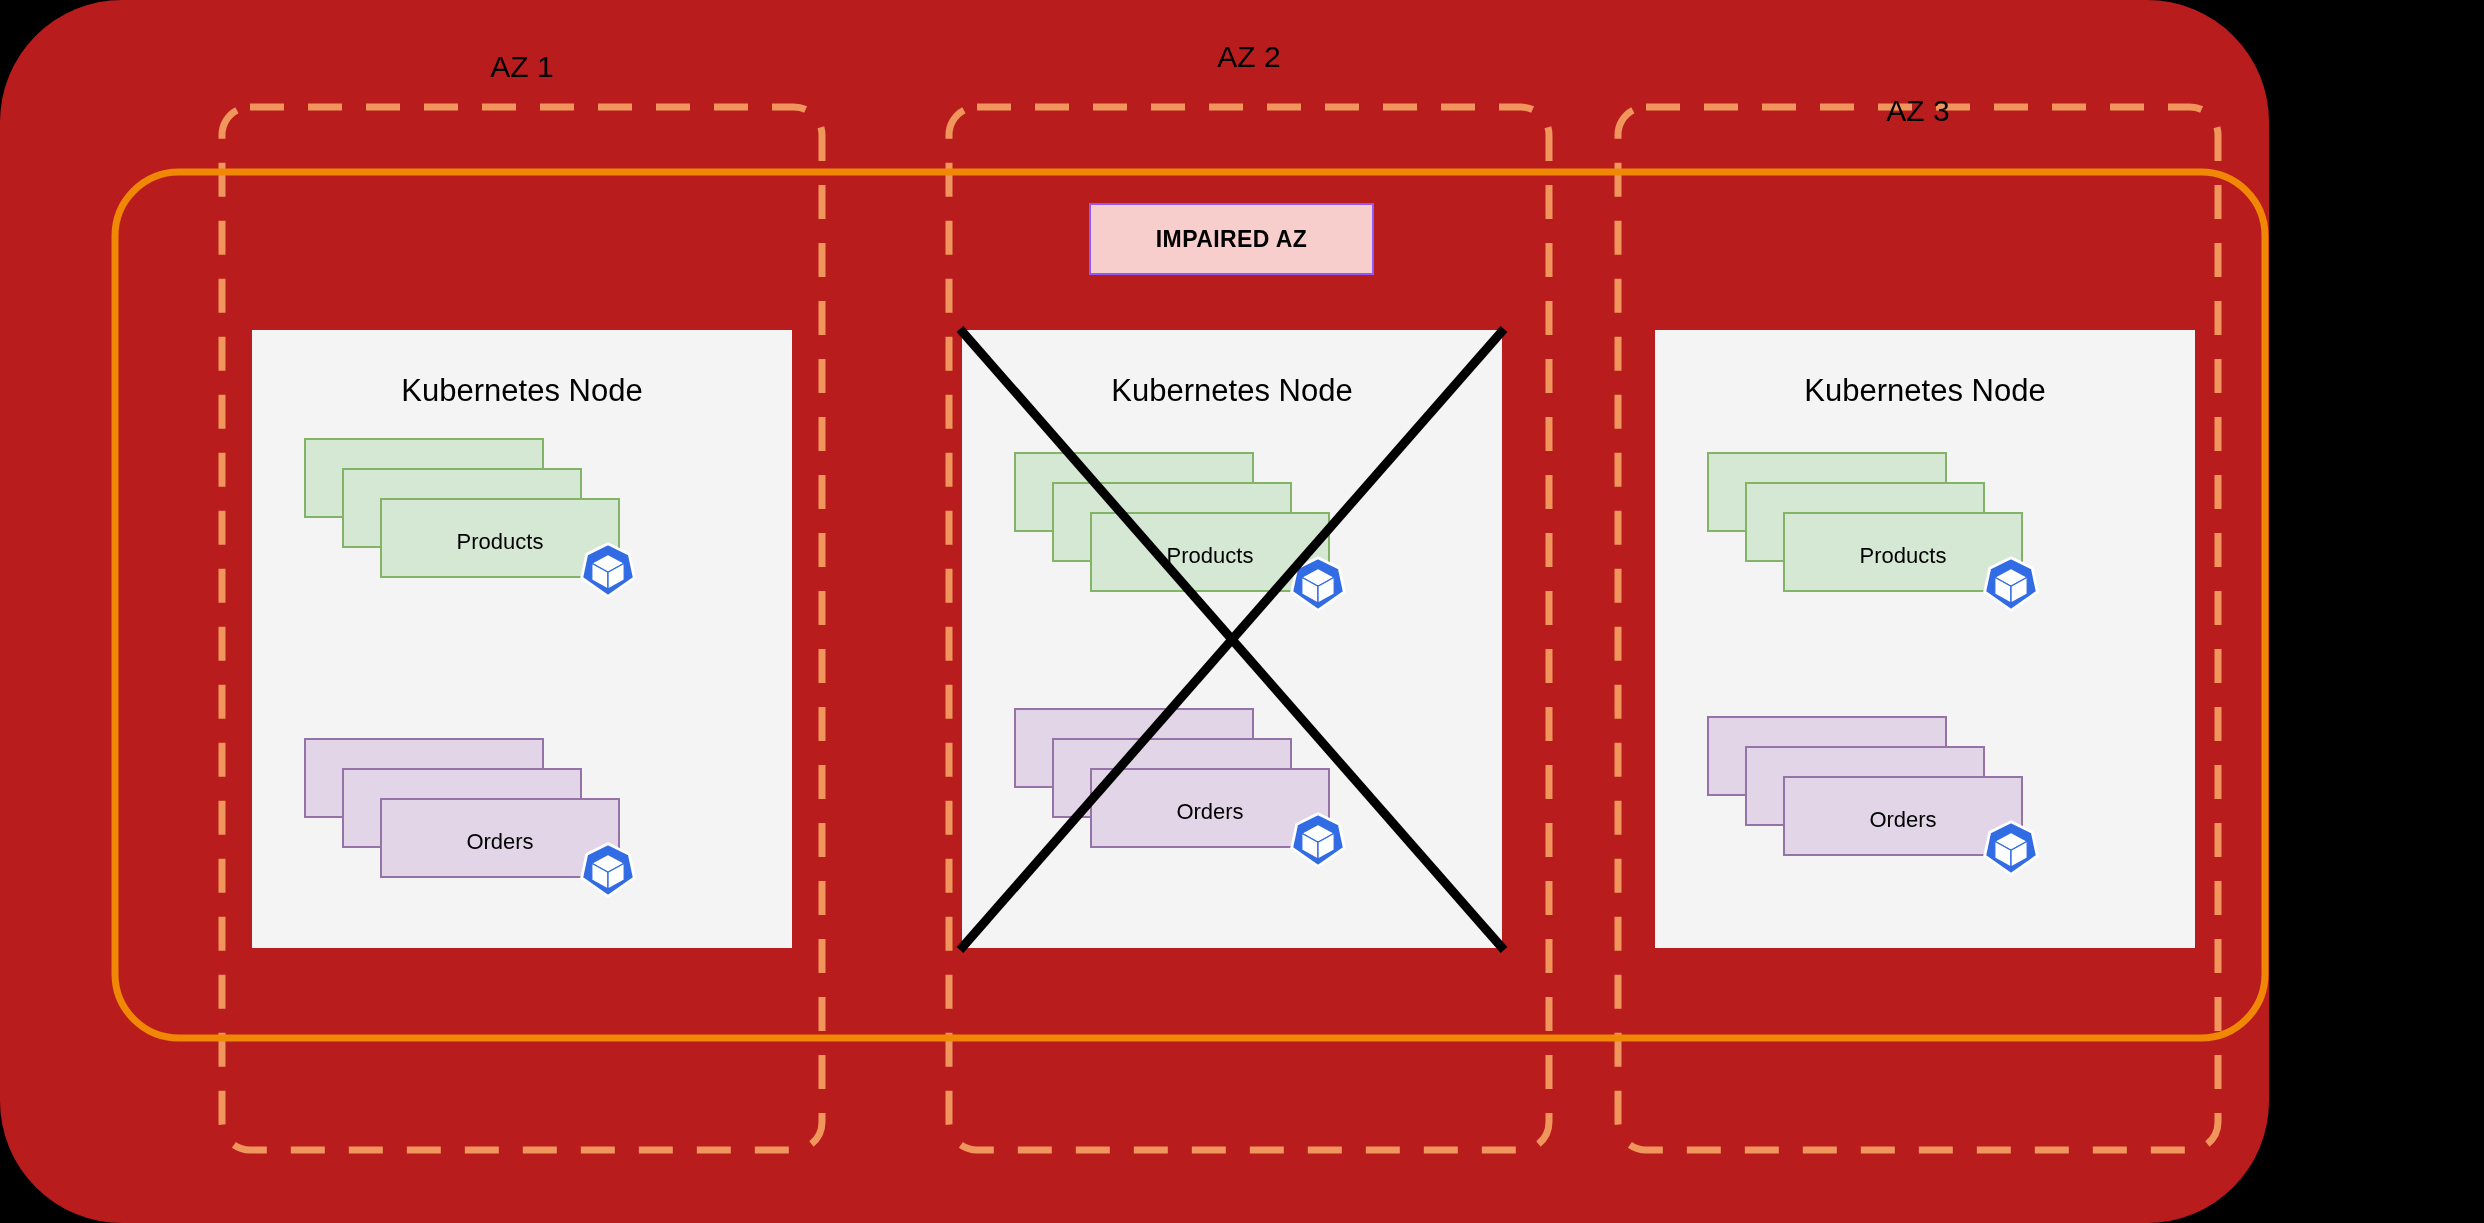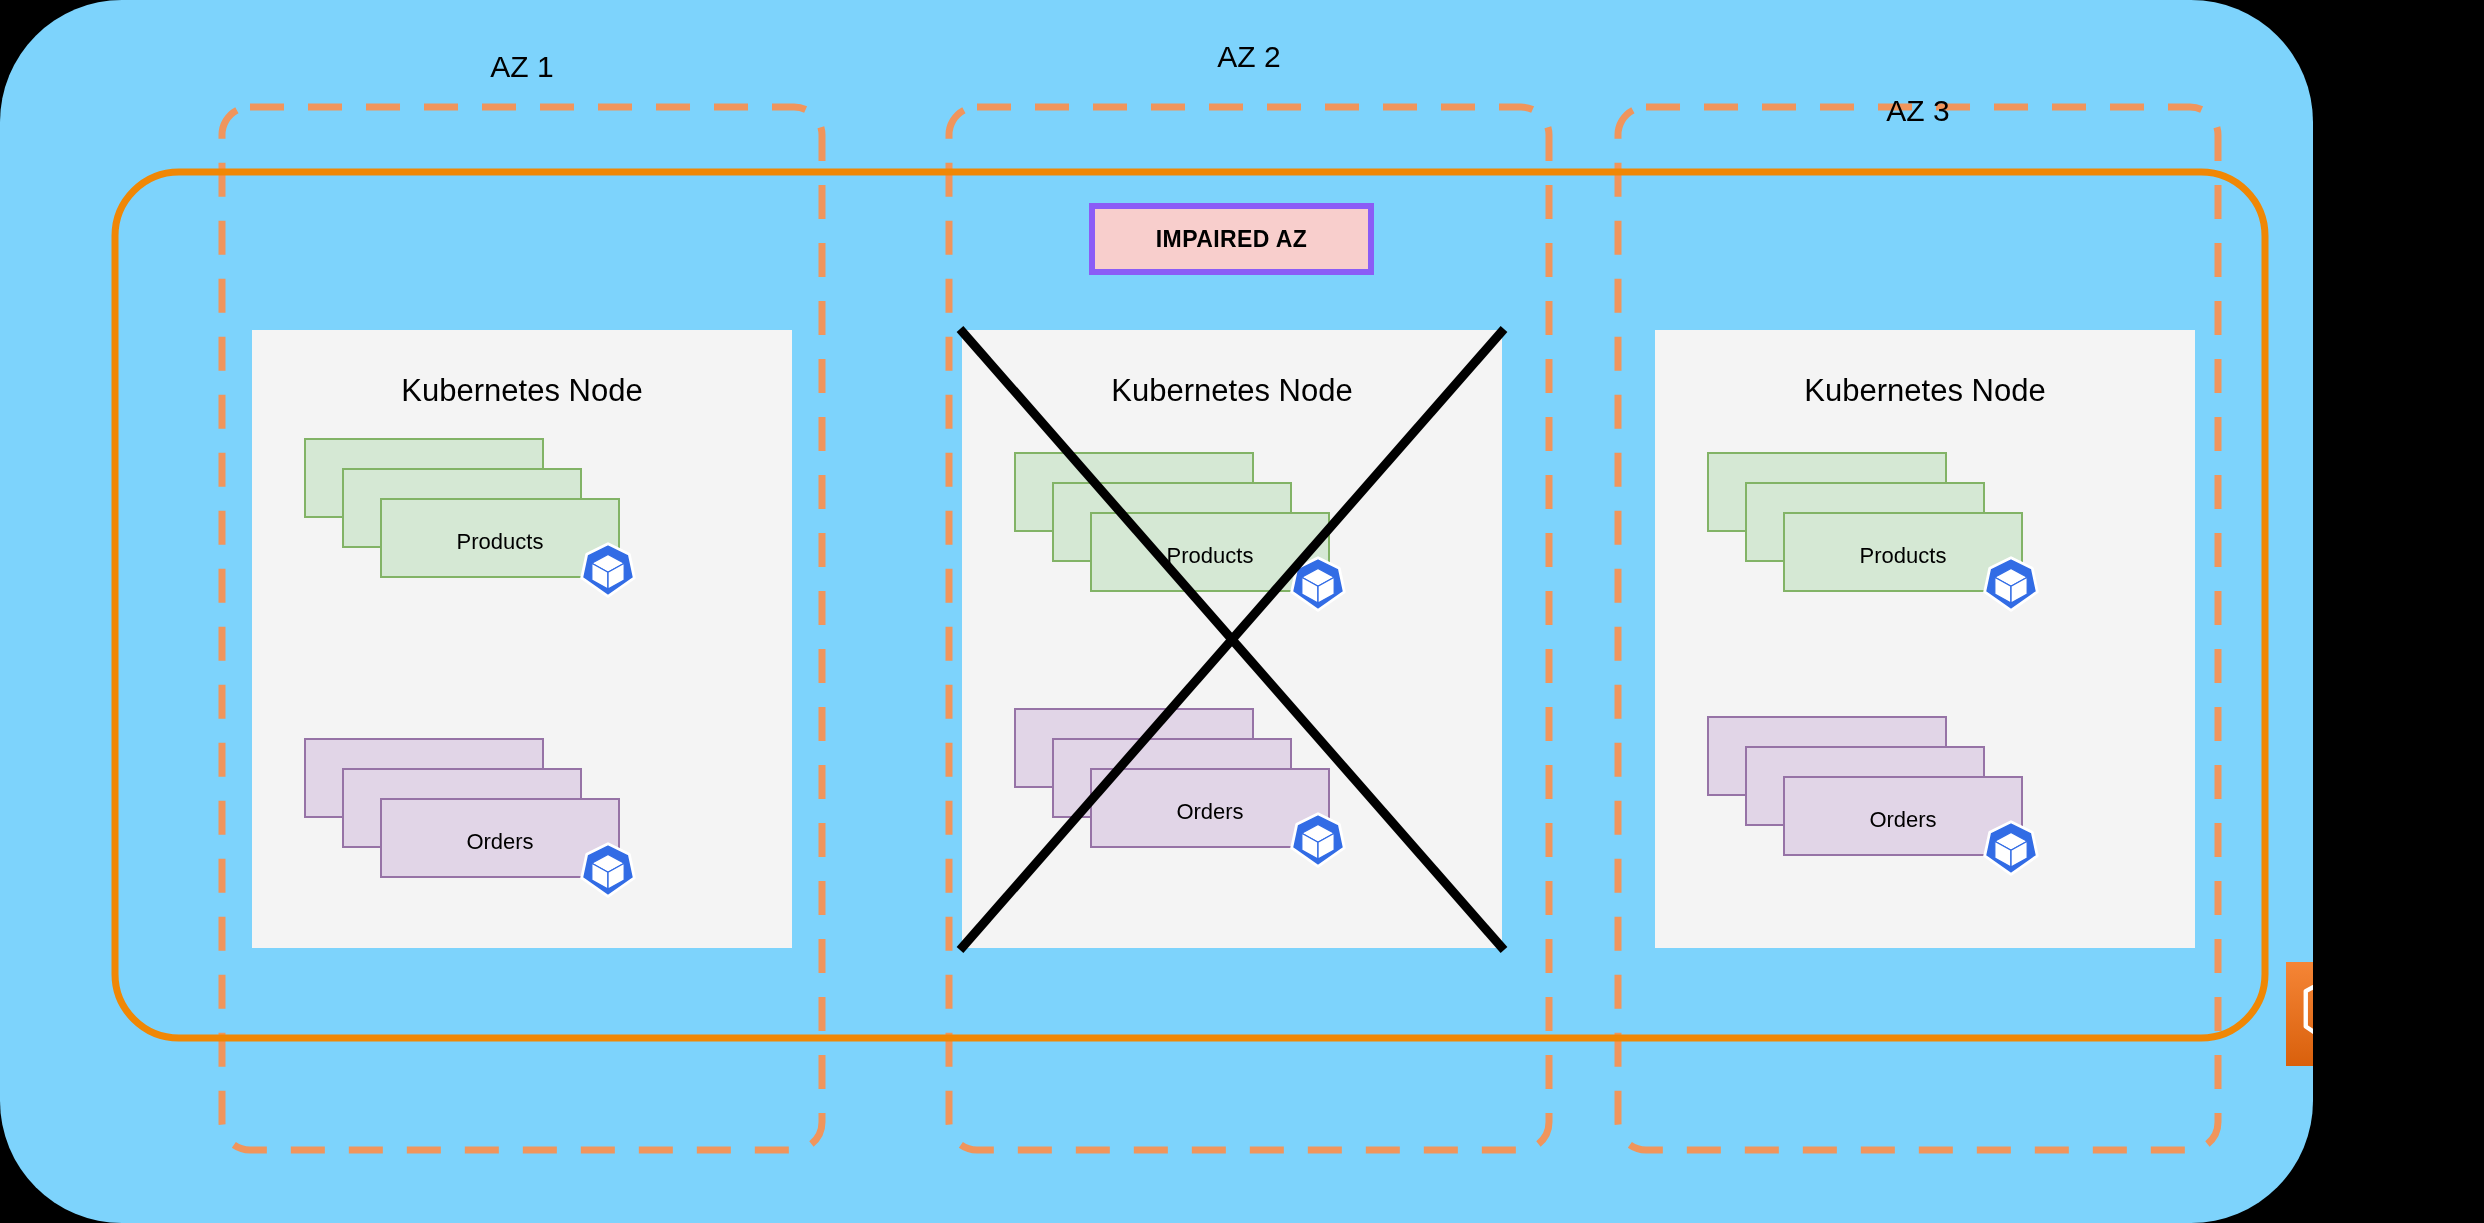--- a/index.html
+++ b/index.html
@@ -8,24 +8,23 @@
     padding: 0;
     background: #000000;
   }
   body {
     font-family: "Liberation Sans", sans-serif;
   }
   #canvas {
     position: relative;
     width: 2269px;
     height: 1223px;
-    background: #7dd3fc;
+    background: #b91c1c;
     border-radius: 122px;
     overflow: hidden;
-    padding-left: 44px;
   }
   .svg-layer {
     position: absolute;
     left: 0;
     top: 0;
     width: 2484px;
     height: 1223px;
     overflow: visible;
   }
   .az-label {
@@ -75,21 +74,21 @@
     line-height: 1;
   }
   .pod-k8s-icon {
     position: absolute;
     width: 56px;
     height: 56px;
   }
   .impaired-badge {
     position: absolute;
     background: #f8cecc;
-    border: 6px solid #8b5cf6;
+    border: 2px solid #8b5cf6;
     box-sizing: border-box;
     display: flex;
     align-items: center;
     justify-content: center;
     font-size: 23px;
     font-weight: bold;
     color: #000000;
     letter-spacing: 0.4px;
   }
   .eks-logo {

